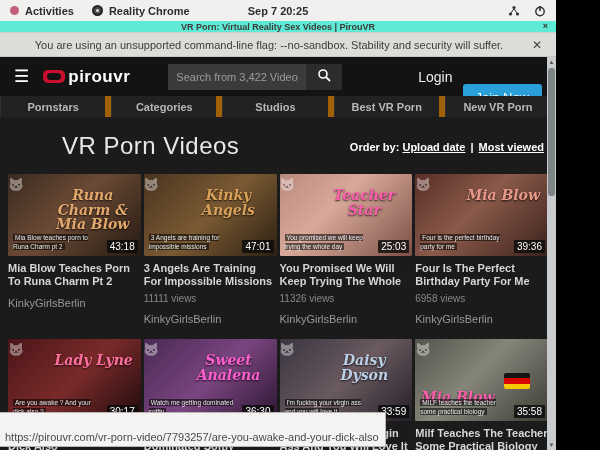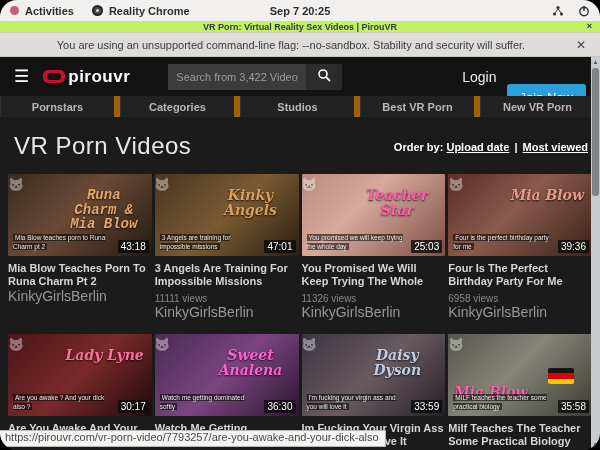--- a/index.html
+++ b/index.html
@@ -1,36 +1,36 @@
 <!DOCTYPE html>
 <html><head>
 <meta charset="utf-8">
 <style>
   * { margin:0; padding:0; box-sizing:border-box; }
   html,body { width:600px; height:450px; overflow:hidden; background:#000; }
   body { font-family:"Liberation Sans", sans-serif; }
-  .screen { position:relative; width:600px; height:450px; background:#1b1b1b; overflow:hidden;border-radius:17px; }
+  .screen { position:relative; width:556px; height:450px; background:#1b1b1b; overflow:hidden; }
 
   
   .sysbar { position:relative; height:21px; background:#f2f0ee; display:flex; align-items:center;
             padding:0 10px; font-size:11px; font-weight:bold; color:#2d2d2d; }
   .sys-left { display:flex; align-items:center; gap:18px; }
   .sys-item { display:flex; align-items:center; gap:6px; cursor:default; }
   .act-dot { width:9px; height:9px; border-radius:50%; background:#c2607c; }
   .chrome-ico { width:11px; height:11px; border-radius:50%; background:#4a4a4a; border:2px solid #222;
                 position:relative; }
   .chrome-ico::after { content:""; position:absolute; left:2px; top:2px; width:3px; height:3px;
                 border-radius:50%; background:#ddd; }
   .sys-clock { position:absolute; left:50%; top:0; transform:translateX(-50%); height:21px;
                display:flex; align-items:center; }
   .sys-right { margin-left:auto; display:flex; align-items:center; gap:14px; }
   .sys-right svg { display:block; }
 
   
-  .titlebar { position:relative; height:12px; background:#bef264; border-bottom:1px solid #cfcdca;
+  .titlebar { position:relative; height:12px; background:#5eead4; border-bottom:1px solid #cfcdca;
               display:flex; align-items:center; justify-content:center;
               font-size:9px; font-weight:bold; color:#3a3a3a; }
   .titlebar .win-close { position:absolute; right:8px; top:0; font-size:9px; color:#333; cursor:default; }
 
   
   .infobar { height:24px; background:#dedcd9; border-bottom:1px solid #c6c4c1; display:flex;
              align-items:center; padding:0 10px; font-size:11px; color:#3c3c3c; }
   .infobar .msg { flex:1; text-align:center; }
   .infobar .ib-close { font-size:12px; color:#444; padding:0 4px; cursor:default; }
 
@@ -56,21 +56,21 @@
               font-size:13px; cursor:pointer;margin-top:42px; }
 
   
   .menubar { height:21px; background:#151515; display:flex; }
   .menu-item { flex:1; background:#222222; border-right:6px solid #a16207; border-left:1px solid #2e2e2e;
                display:flex; align-items:center; justify-content:center; color:#b8b8b8;
                font-size:11px; font-weight:bold; cursor:pointer; }
 
   
   .page-head { display:flex; align-items:flex-start; justify-content:space-between;
-               padding:15px 12px 14px 14px; }
+               padding:15px 12px 14px 14px;margin-left:48px; }
   .page-title { color:#e8e8e8; font-size:24px; font-weight:normal; letter-spacing:.5px; }
   .order-by { margin-top:9px; font-size:11px; font-weight:bold; color:#fff; white-space:nowrap; }
   .order-by a { color:#fff; text-decoration:underline; cursor:pointer; }
   .order-sep { margin:0 2px; }
 
   
   .grid { padding:0 8px; display:grid; grid-template-columns:repeat(4,1fr); column-gap:3px; row-gap:14px; }
   .card { width:100%; }
   .thumb { position:relative; height:82px; overflow:hidden; border-radius:1px; }
   .t1 { background:linear-gradient(135deg,#3a2a20,#6b4a35 45%,#241a12); }
@@ -92,33 +92,33 @@
   .caption span { background:rgba(0,0,0,.55); padding:0 2px; }
   .duration { position:absolute; right:3px; bottom:3px; background:rgba(10,10,10,.8);
               color:#fff; font-size:10px; padding:1px 3px; border-radius:1px; }
   .flag { position:absolute; right:18px; top:34px; width:26px; height:16px; display:flex;
           flex-direction:column; border-radius:2px; overflow:hidden; opacity:.95; }
   .flag i { flex:1; } .flag i:nth-child(1){background:#111;} .flag i:nth-child(2){background:#d00;}
   .flag i:nth-child(3){background:#ffce00;}
   .v-title { margin-top:6px; color:#d6d6d6; font-size:11px; font-weight:bold; line-height:1.18;
              height:26px; overflow:hidden; cursor:pointer; }
   .v-views { margin-top:5px; color:#878787; font-size:10px; }
-  .v-studio { color:#989898; font-size:14px; cursor:pointer; }
+  .v-studio { margin-top:9px; color:#989898; font-size:11px; cursor:pointer; }
 
   
   .scrollbar { position:absolute; top:0; right:0; width:9px; height:100%; background:#c9ccce; }
   .scroll-thumb { position:absolute; top:11px; left:1px; width:7px; height:128px; background:#7f8487;
                   border-radius:3px; }
   .scroll-arrow { position:absolute; left:0; width:9px; height:10px; display:flex; align-items:center;
                   justify-content:center; font-size:6px; color:#555; }
   .sa-up { top:0; } .sa-down { bottom:0; }
 
   
   .statusbar { position:absolute; left:0; bottom:3px; background:#f4f3f2; border:1px solid #b8b6b4;
-               border-left:none; padding:0 6px 3px 5px; font-size:11px; color:#4a4a4a;
+               border-left:none; padding:18px 6px 3px 5px; font-size:11px; color:#4a4a4a;
                white-space:nowrap; }
 </style>
 </head>
 <body>
 
 <div class="screen">
 
   <div class="sysbar">
     <div class="sys-left">
       <div class="sys-item">
@@ -196,21 +196,21 @@
         <span class="order-sep">|</span>
         <a>Most viewed</a>
       </div>
     </div>
 
     <div class="grid">
 
       <div class="card">
         <div class="thumb t1">
           <span class="watermark">🐱</span>
-          <span class="overlay-name" style="color: rgb(227, 168, 107); font-family: Liberation Mono, monospace;">Runa Charm &amp; Mia Blow</span>
+          <span class="overlay-name" style="color: rgb(227, 168, 107);">Runa Charm &amp; Mia Blow</span>
           <span class="caption"><span>Mia Blow teaches porn to Runa Charm pt 2</span></span>
           <span class="duration">43:18</span>
         </div>
         <div class="v-title">Mia Blow Teaches Porn To Runa Charm Pt 2</div>
         <div class="v-studio">KinkyGirlsBerlin</div>
       </div>
 
       <div class="card">
         <div class="thumb t2">
           <span class="watermark">🐱</span>

